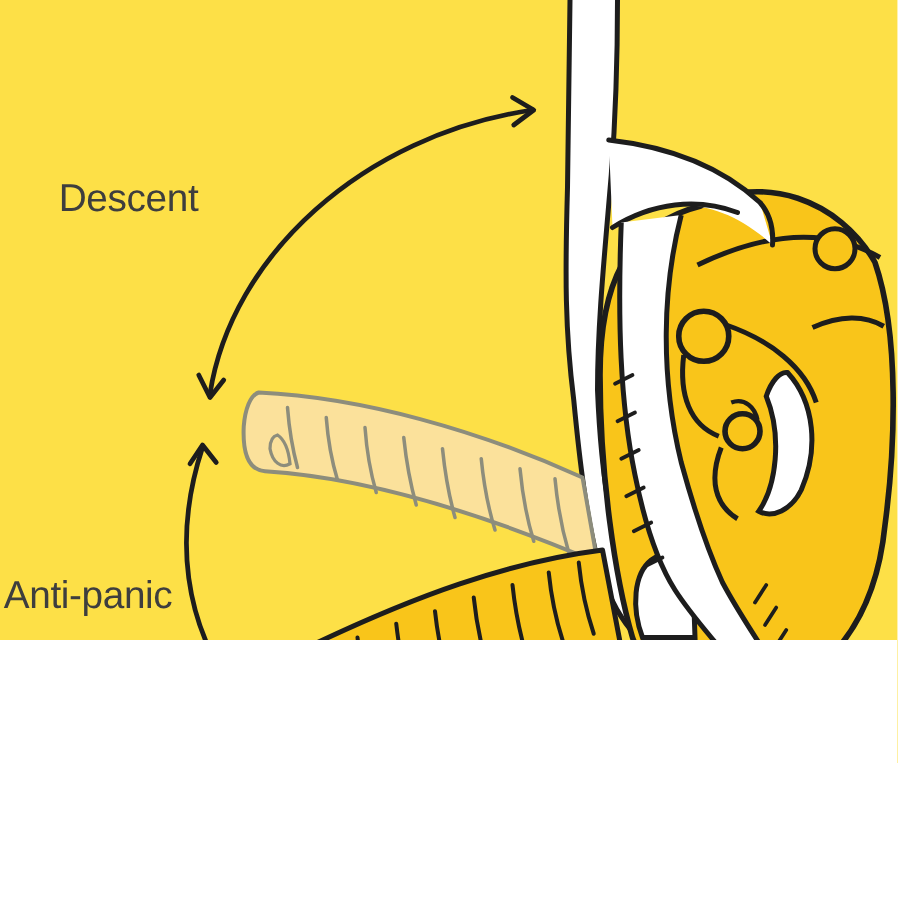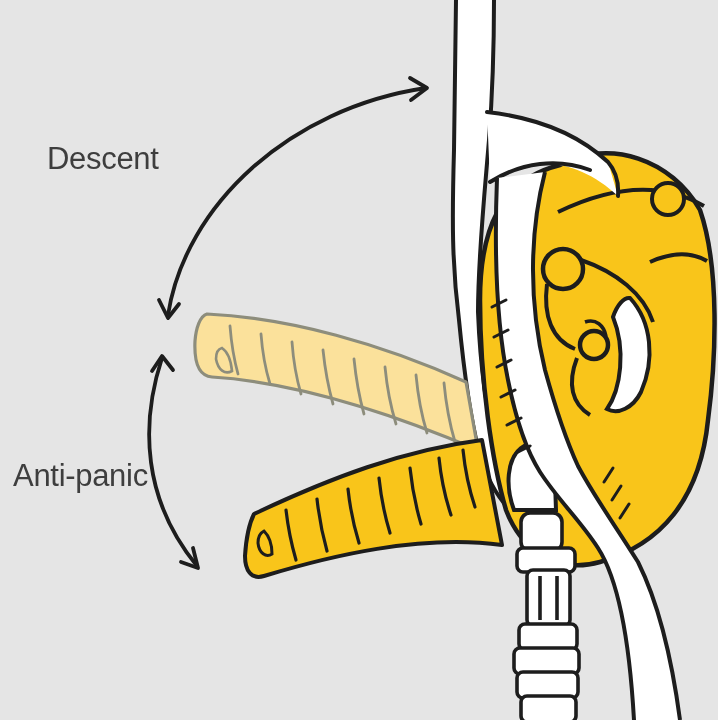--- a/index.html
+++ b/index.html
@@ -1,26 +1,26 @@
 <!DOCTYPE html>
 <html><head>
 <meta charset="utf-8">
 <style>
   html,body{margin:0;padding:0;background:#ffffff;}
   #stage{
-    position:relative;width:718px;height:720px;overflow:hidden;
-    background:#e5e5e5;font-family:"Liberation Sans","DejaVu Sans",sans-serif;
+    position:relative;width:718px;height:512px;overflow:hidden;
+    background:#fde047;font-family:"Liberation Sans","DejaVu Sans",sans-serif;
   }
   #artwork{position:absolute;left:0;top:0;}
   .diagram-label{
     position:absolute;color:#3E3E3E;font-size:31px;letter-spacing:-0.3px;
     line-height:34px;white-space:nowrap;user-select:none;
   }
   #descent-label{left:47px;top:142px;}
-  #antipanic-label{left:13px;top:459px;}
+  #antipanic-label{left:3px;top:459px;}
 </style>
 </head>
 <body>
 
 <div id="stage">
 
   <svg id="artwork" width="718" height="720" viewBox="0 0 718 720">
 
     <g>
       <path d="M456,0 C455,70 454,120 454,150 C452,220 452,265 459,320

